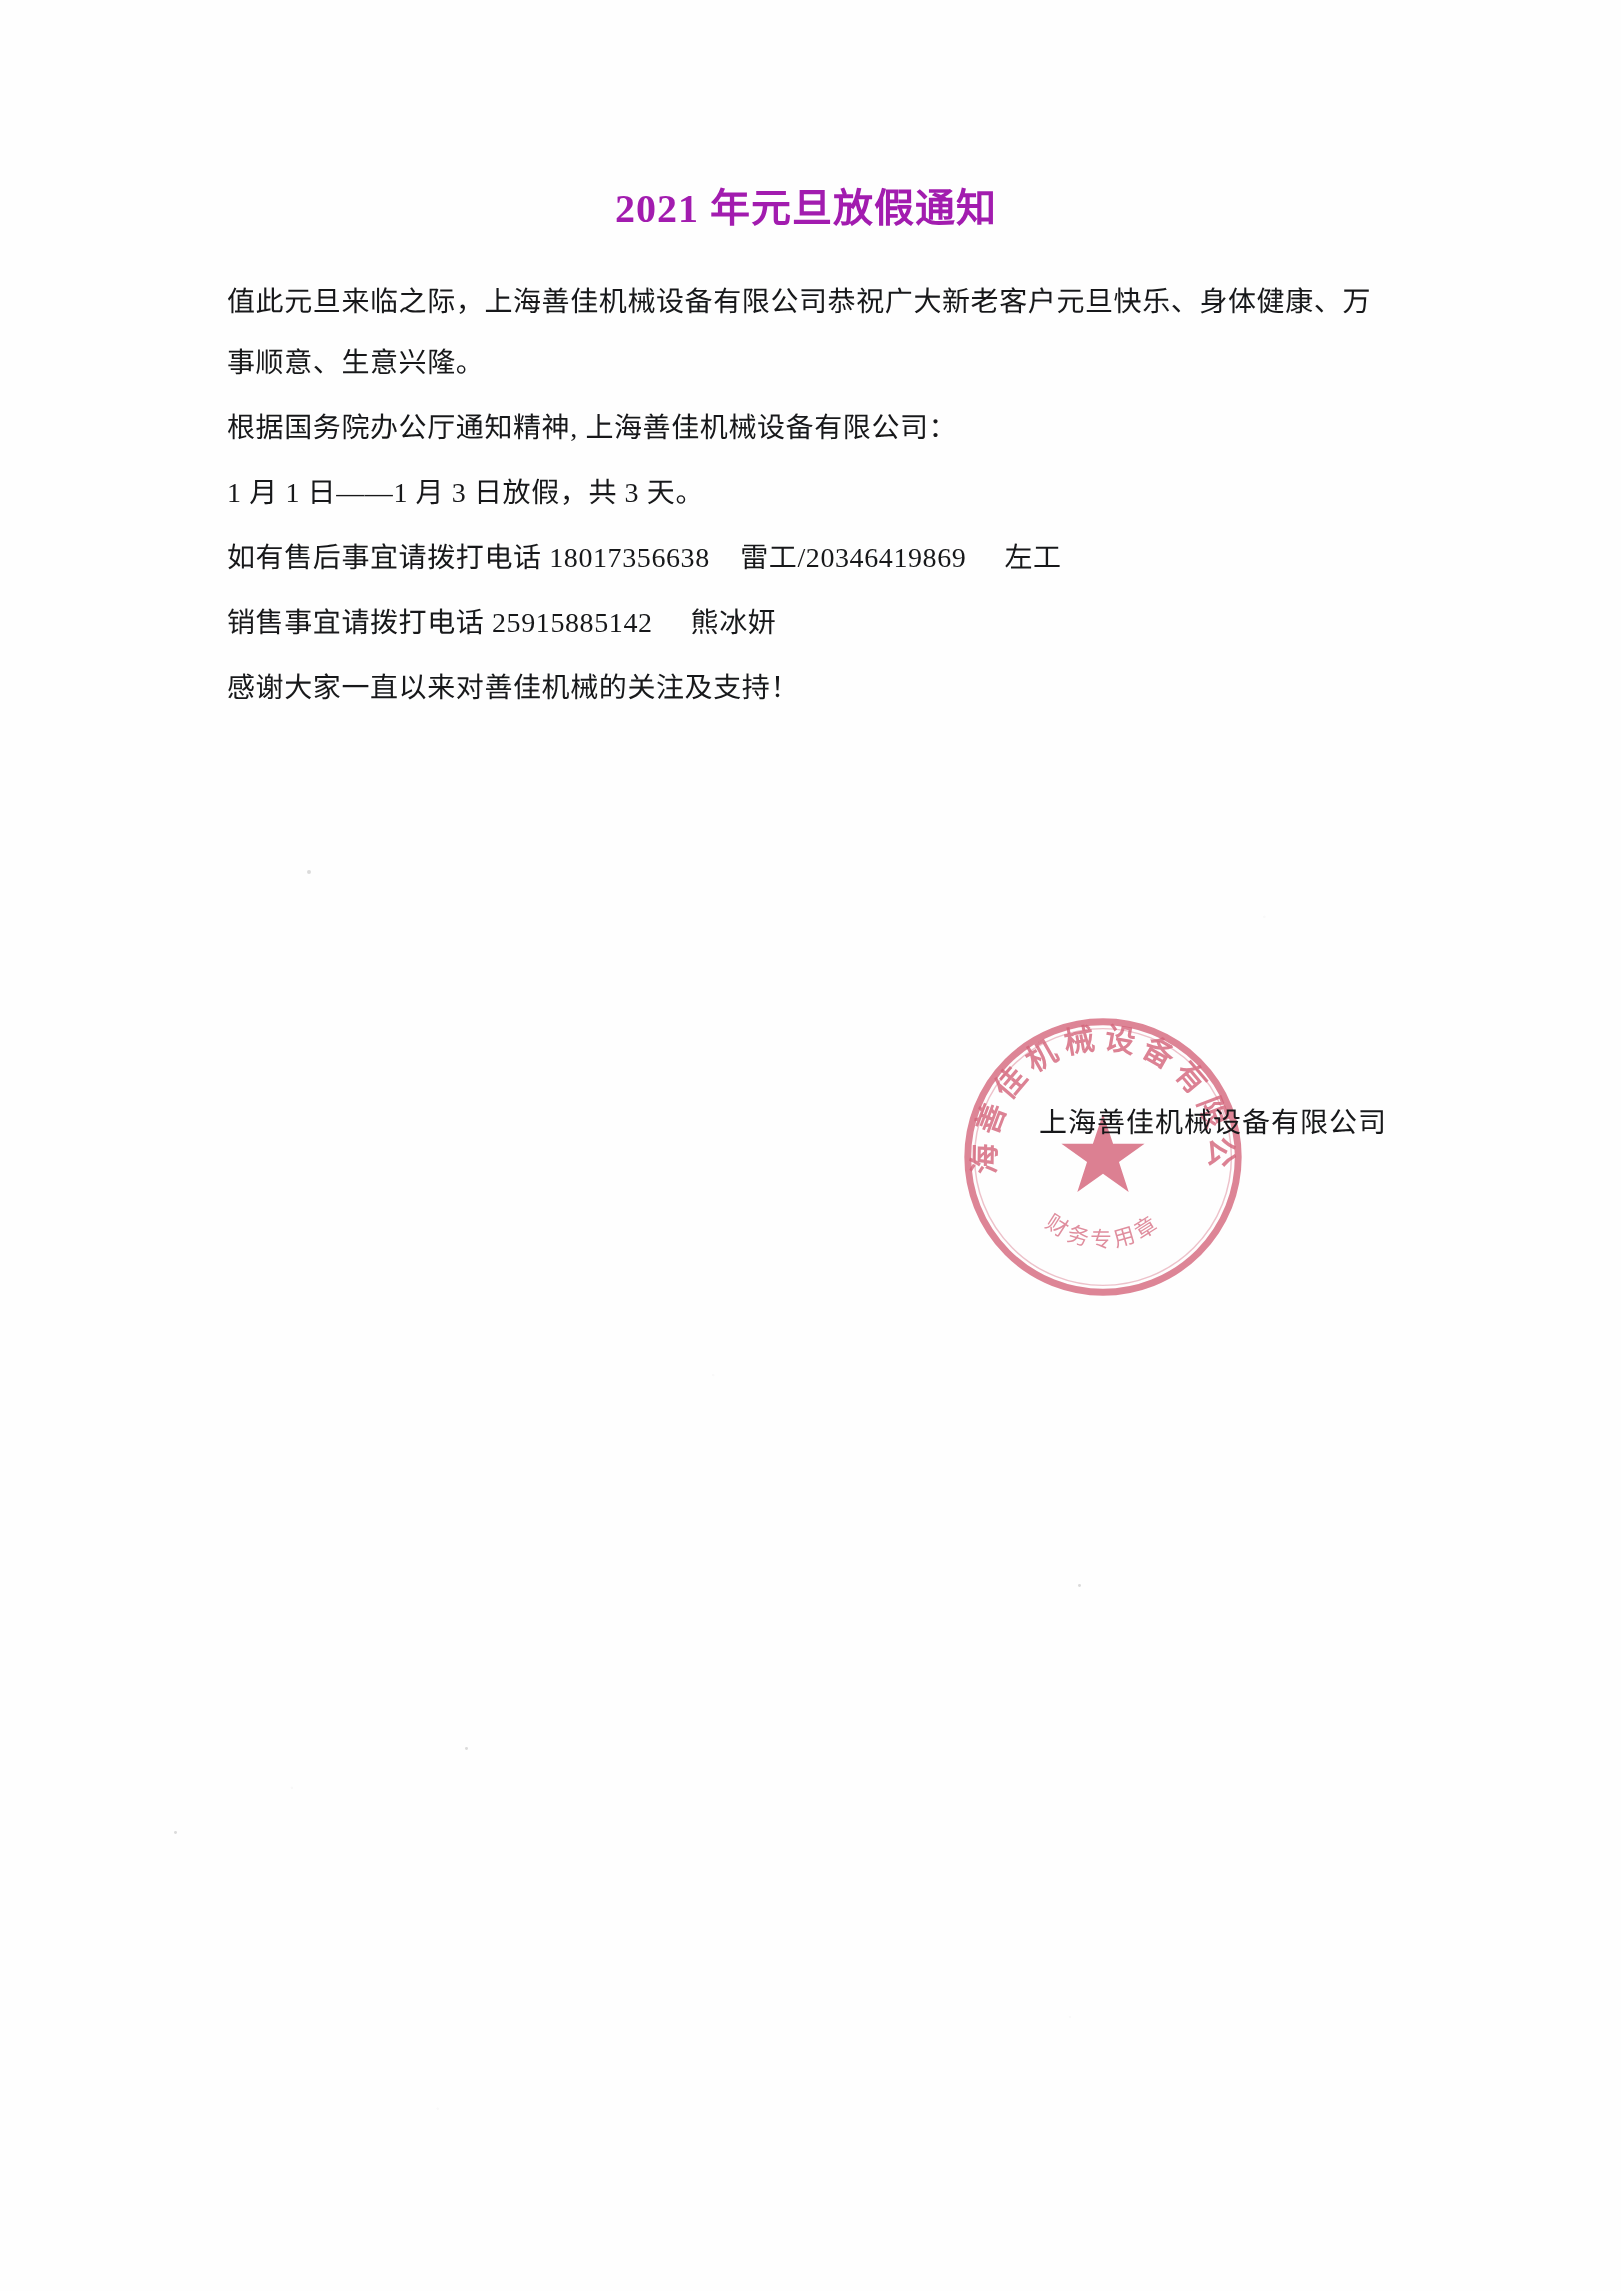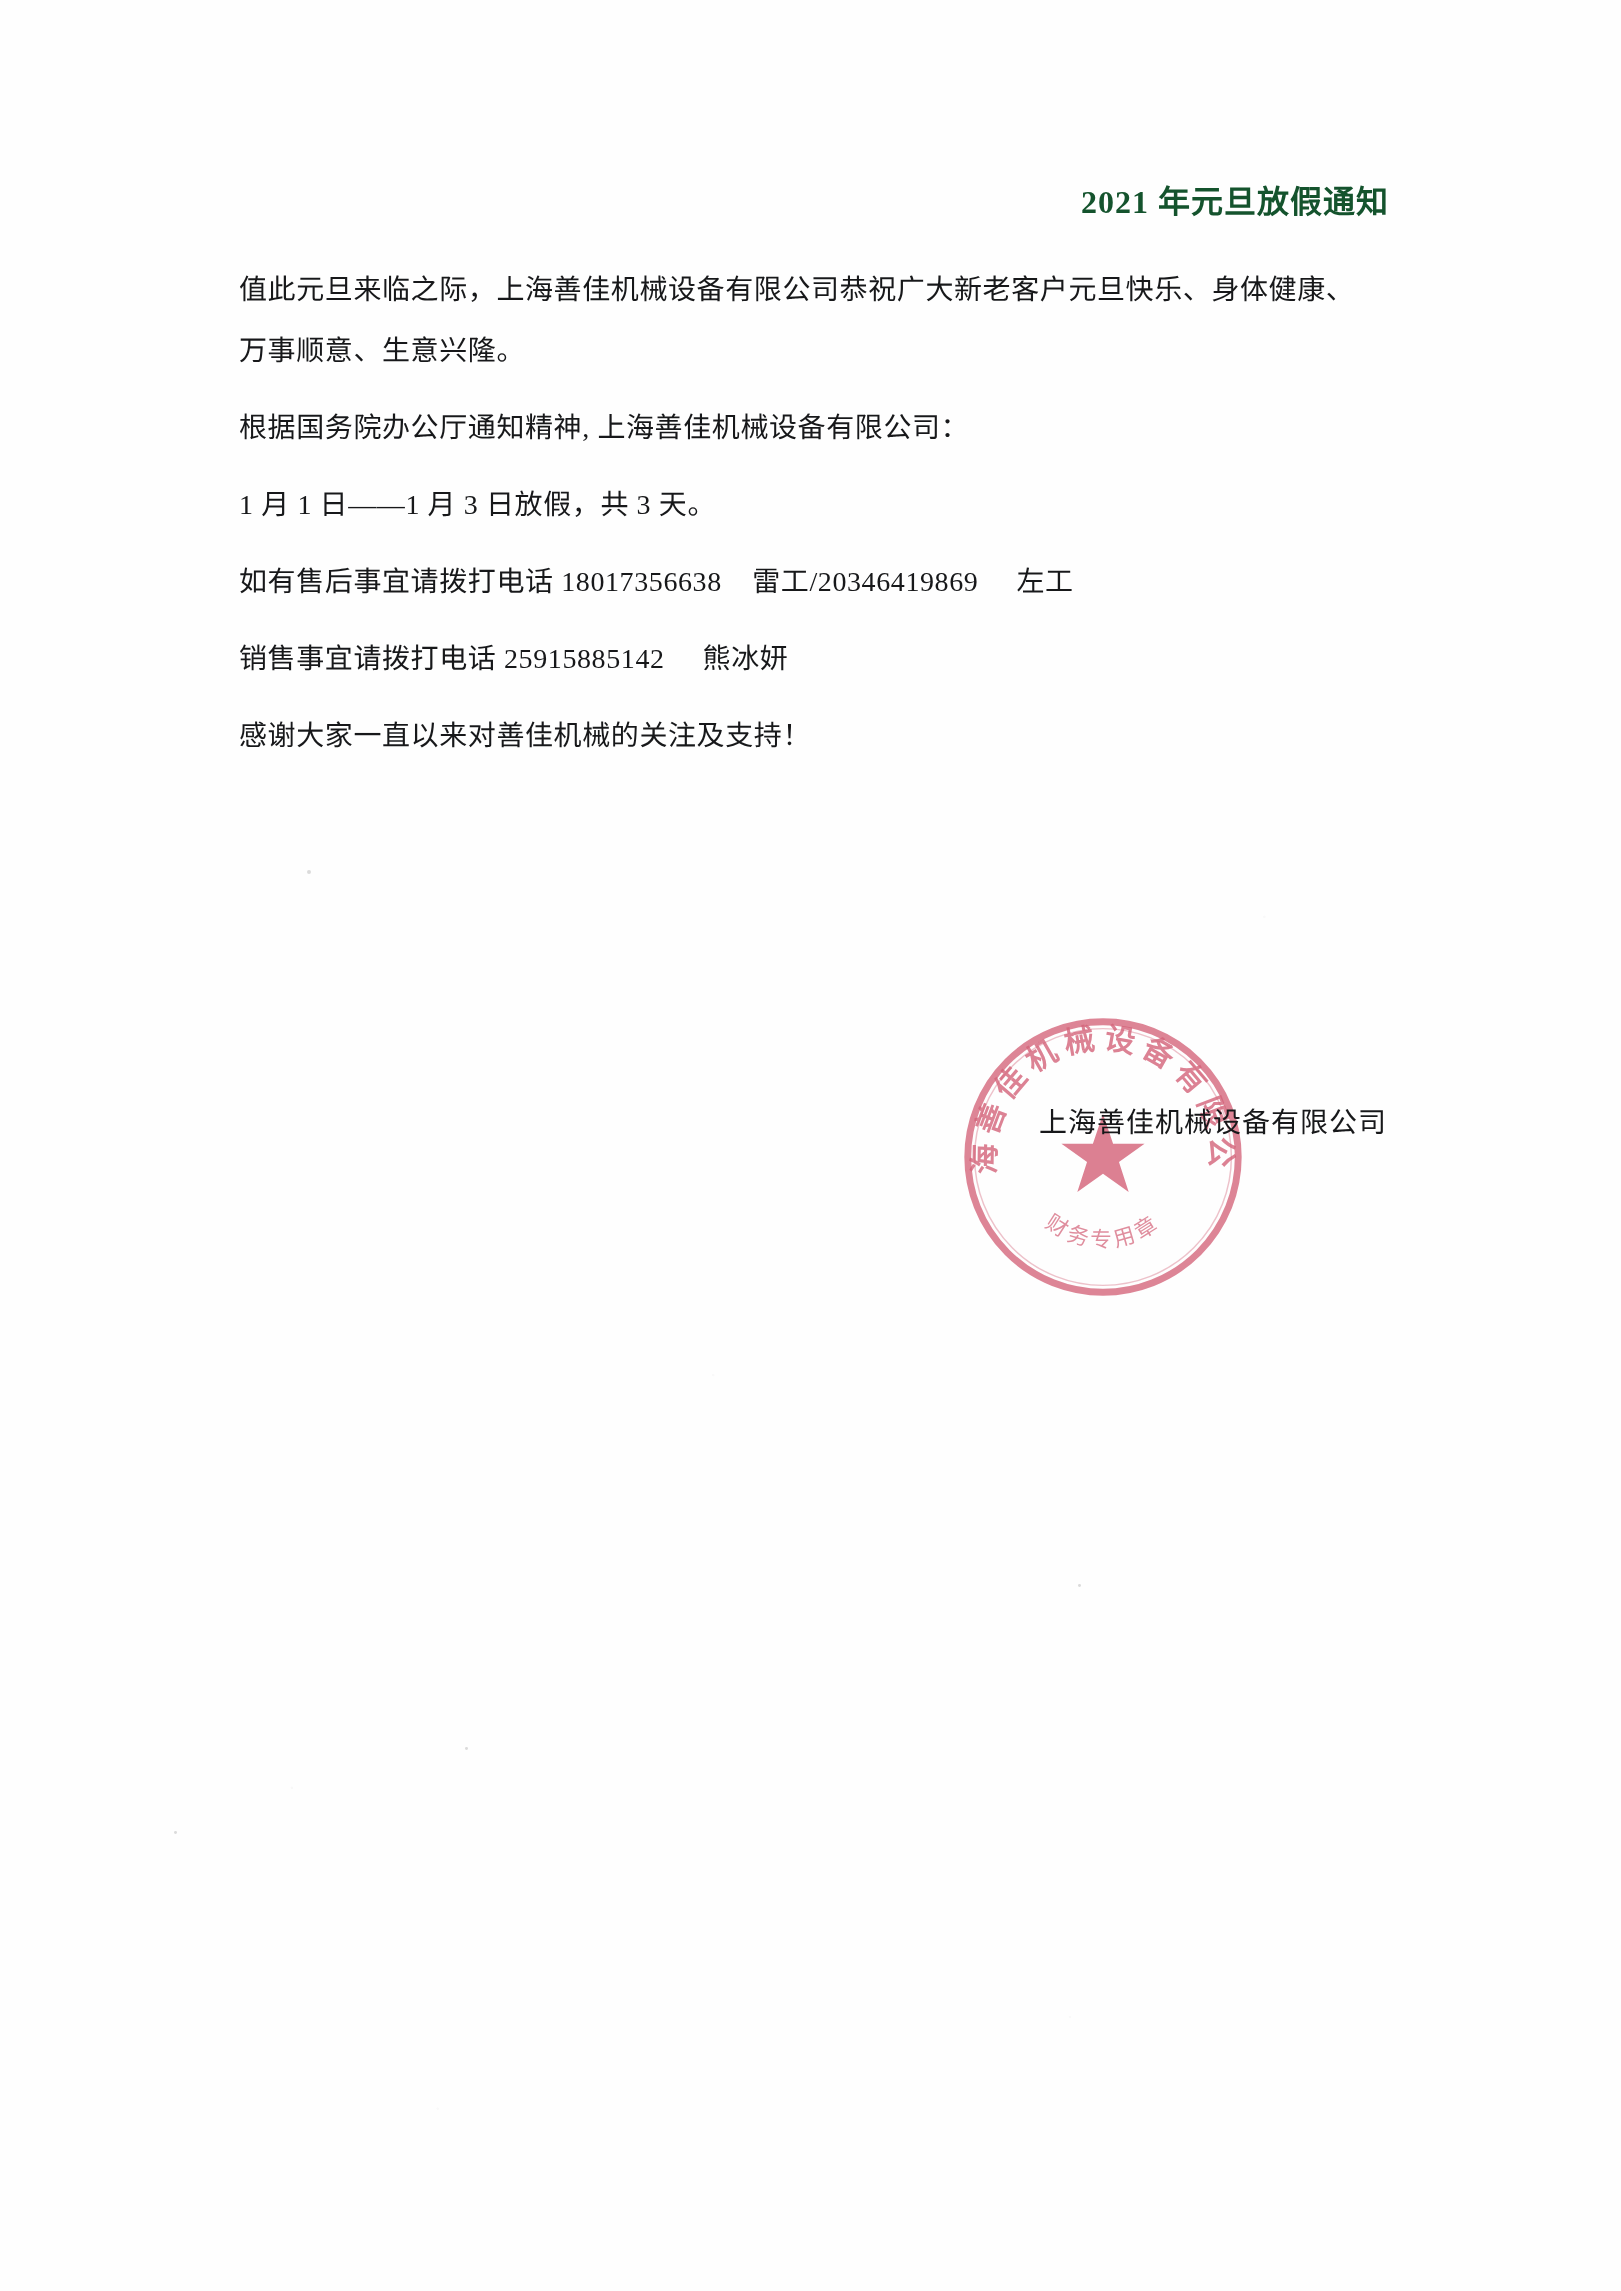--- a/index.html
+++ b/index.html
@@ -32,32 +32,32 @@
       radial-gradient(circle at 27% 92%, rgba(0,0,0,0.02) 0 1px, transparent 1.5px),
       radial-gradient(circle at 78% 40%, rgba(0,0,0,0.02) 0 1px, transparent 1.5px);
   }
   .doc-body {
     position: absolute;
     left: 223px;
     top: 176px;
     width: 1166px;
   }
   .doc-title {
-    text-align: right;
-    font-size: 32px;
+    text-align: center;
+    font-size: 40px;
     font-weight: bold;
     letter-spacing: 1px;
     margin: 0 0 37px 0;
-    color: #14532d;
+    color: #a21caf;
   }
   .para {
     font-size: 28px;
     line-height: 61px;
     letter-spacing: 0.6px;
-    margin: 16px;
+    margin: 4px;
     color: #17181a;
     white-space: pre-wrap;
   }
 
   .signature-block {
     position: absolute;
     left: 223px;
     top: 1010px;
     width: 1166px;
     height: 323px;

